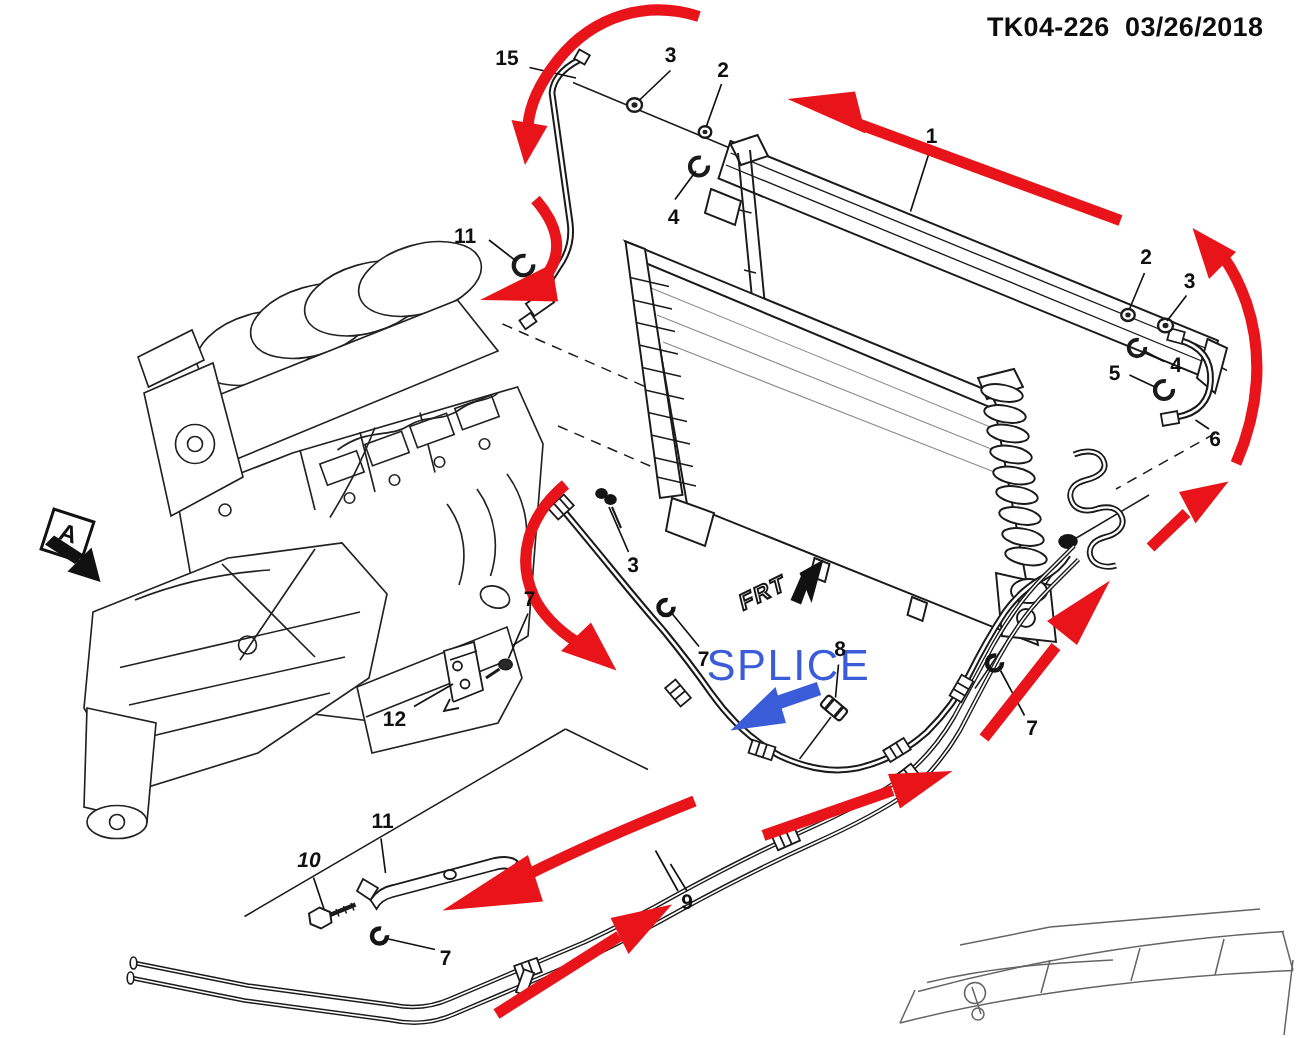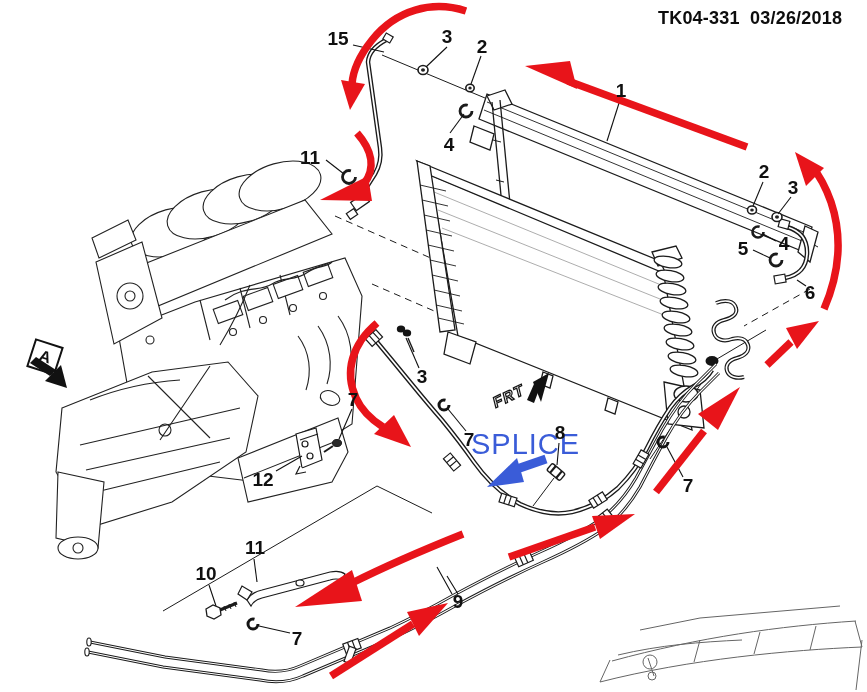--- a/index.html
+++ b/index.html
@@ -4,21 +4,21 @@
 <style>
   html,body{margin:0;padding:0;background:#ffffff;}
   .stage{
     position:relative;width:867px;height:692px;background:#ffffff;overflow:hidden;
     font-family:"Liberation Sans","DejaVu Sans",sans-serif;color:#111;
   }
   .stage svg{position:absolute;left:0;top:0;}
   .label-layer{position:absolute;left:0;top:0;width:100%;height:100%;pointer-events:none;}
   .callout{
     position:absolute;transform:translate(-50%,-50%);
-    font-size:19px;font-weight:700;color:#101010;letter-spacing:0;line-height:1;
+    font-size:14px;font-weight:700;color:#101010;letter-spacing:0;line-height:1;
     white-space:nowrap;
   }
   .doc-ref{
     position:absolute;left:658px;top:8px;width:200px;
     font-size:18px;font-weight:700;color:#0d0d0d;white-space:nowrap;letter-spacing:.2px;
   }
   .splice{
     position:absolute;left:471px;top:430px;
     font-size:29px;font-weight:400;color:#3a5cd8;letter-spacing:1px;line-height:1;
   }
@@ -348,21 +348,21 @@
 
   <g>
     <polygon points="53.99,374.6 62.6,348 36,339.4 27.4,366" fill="#ffffff" stroke="#111" stroke-width="2"></polygon>
     <polygon points="36,357 56,370 50,376 30,363" fill="#111"></polygon>
     <polygon points="61,365 45,381 67,388" fill="#111"></polygon>
   </g>
 </svg>
 
 <div class="label-layer">
   <div class="doc-ref">
-    <span>TK04-331</span>&nbsp;
+    <span>TK04-226</span>&nbsp;
     <span>03/26/2018</span>
   </div>
   <div class="splice">SPLICE</div>
   <div class="frt">FRT</div>
   <div class="view-a">A</div>
   <div>
         <div class="callout" style="left: 338px; top: 38px;">15</div>
         <div class="callout" style="left: 447px; top: 36px;">3</div>
         <div class="callout" style="left: 482px; top: 46px;">2</div>
         <div class="callout" style="left: 449px; top: 144px;">4</div>
@@ -373,19 +373,19 @@
         <div class="callout" style="left: 784px; top: 243px;">4</div>
         <div class="callout" style="left: 743px; top: 248px;">5</div>
         <div class="callout" style="left: 810px; top: 292px;">6</div>
         <div class="callout" style="left: 422px; top: 376px;">3</div>
         <div class="callout" style="left: 353px; top: 399px;">7</div>
         <div class="callout" style="left: 263px; top: 479px;">12</div>
         <div class="callout" style="left: 469px; top: 439px;">7</div>
         <div class="callout" style="left: 560px; top: 432px;">8</div>
         <div class="callout" style="left: 688px; top: 485px;">7</div>
         <div class="callout" style="left: 255px; top: 547px;">11</div>
-        <div class="callout" style="left: 206px; top: 573px;">10</div>
+        <div class="callout" style="left: 206px; top: 573px; font-style: italic;">10</div>
         <div class="callout" style="left: 297px; top: 638px;">7</div>
         <div class="callout" style="left: 458px; top: 601px;">9</div>
       </div>
 </div>
 
 </div>
 
 </body></html>

